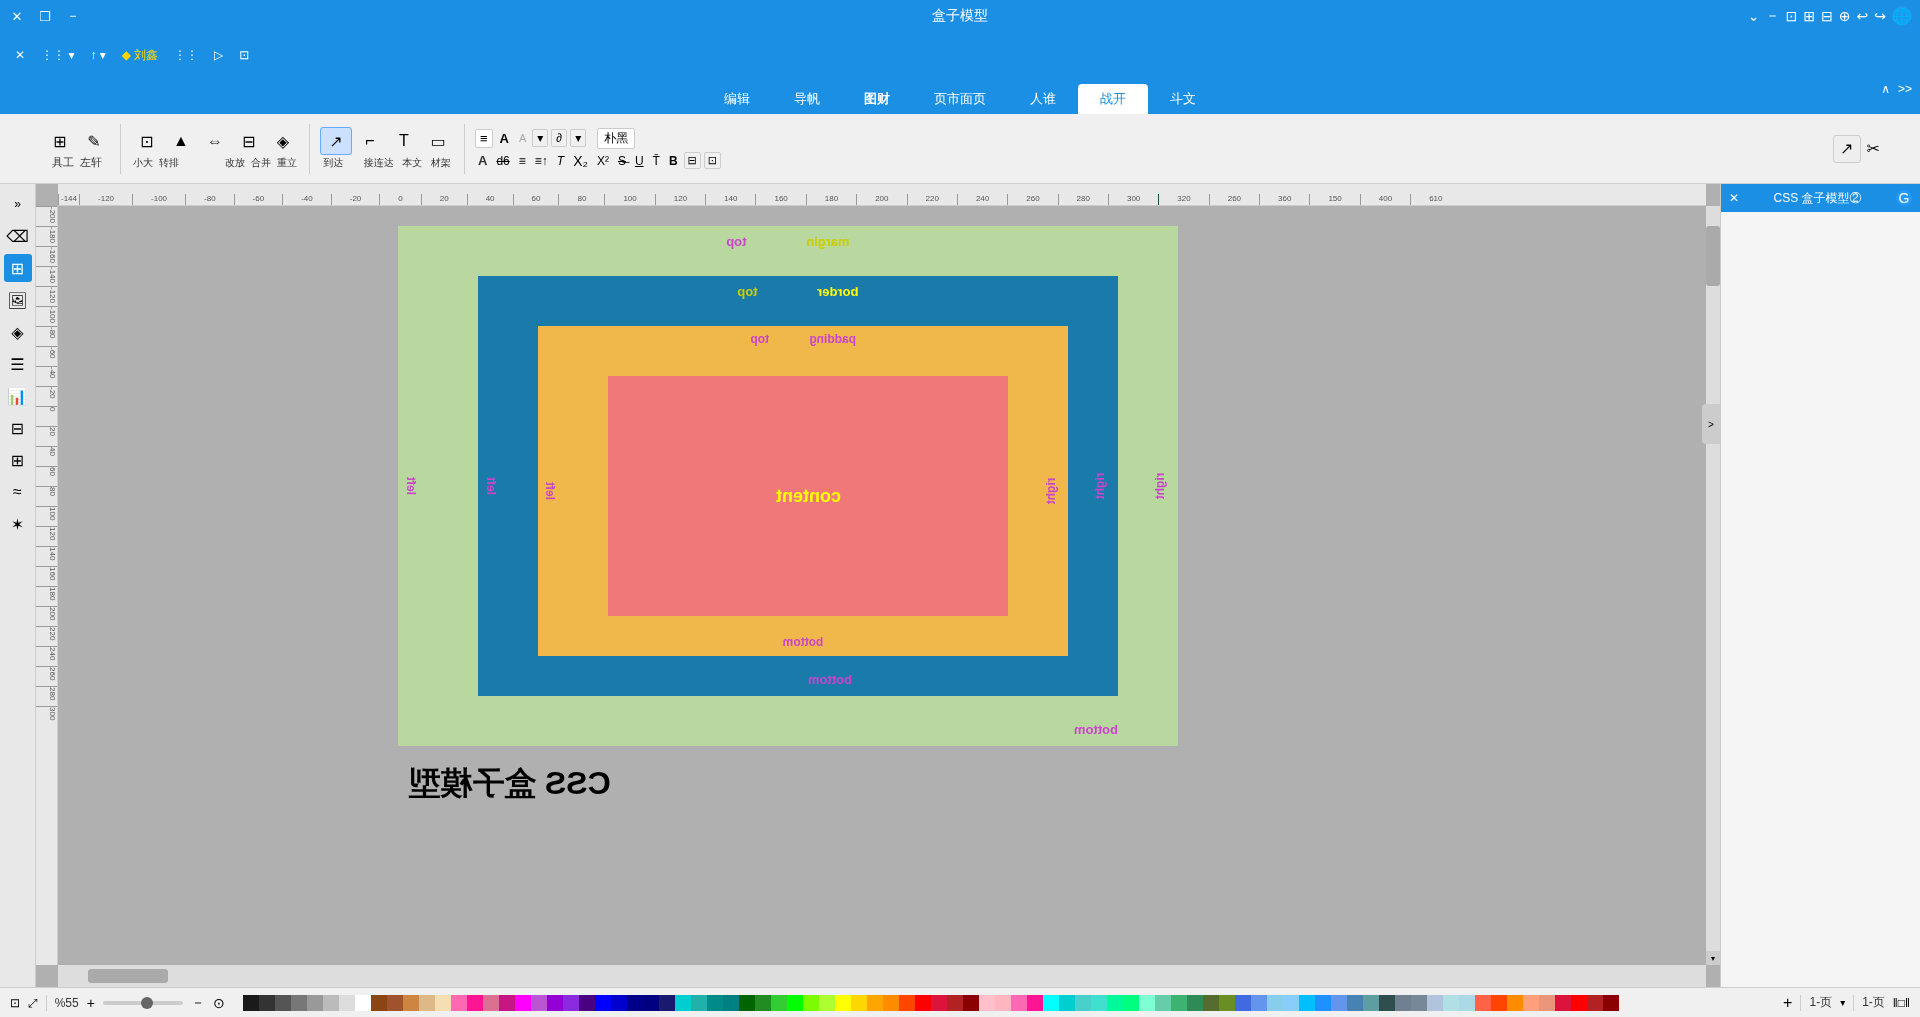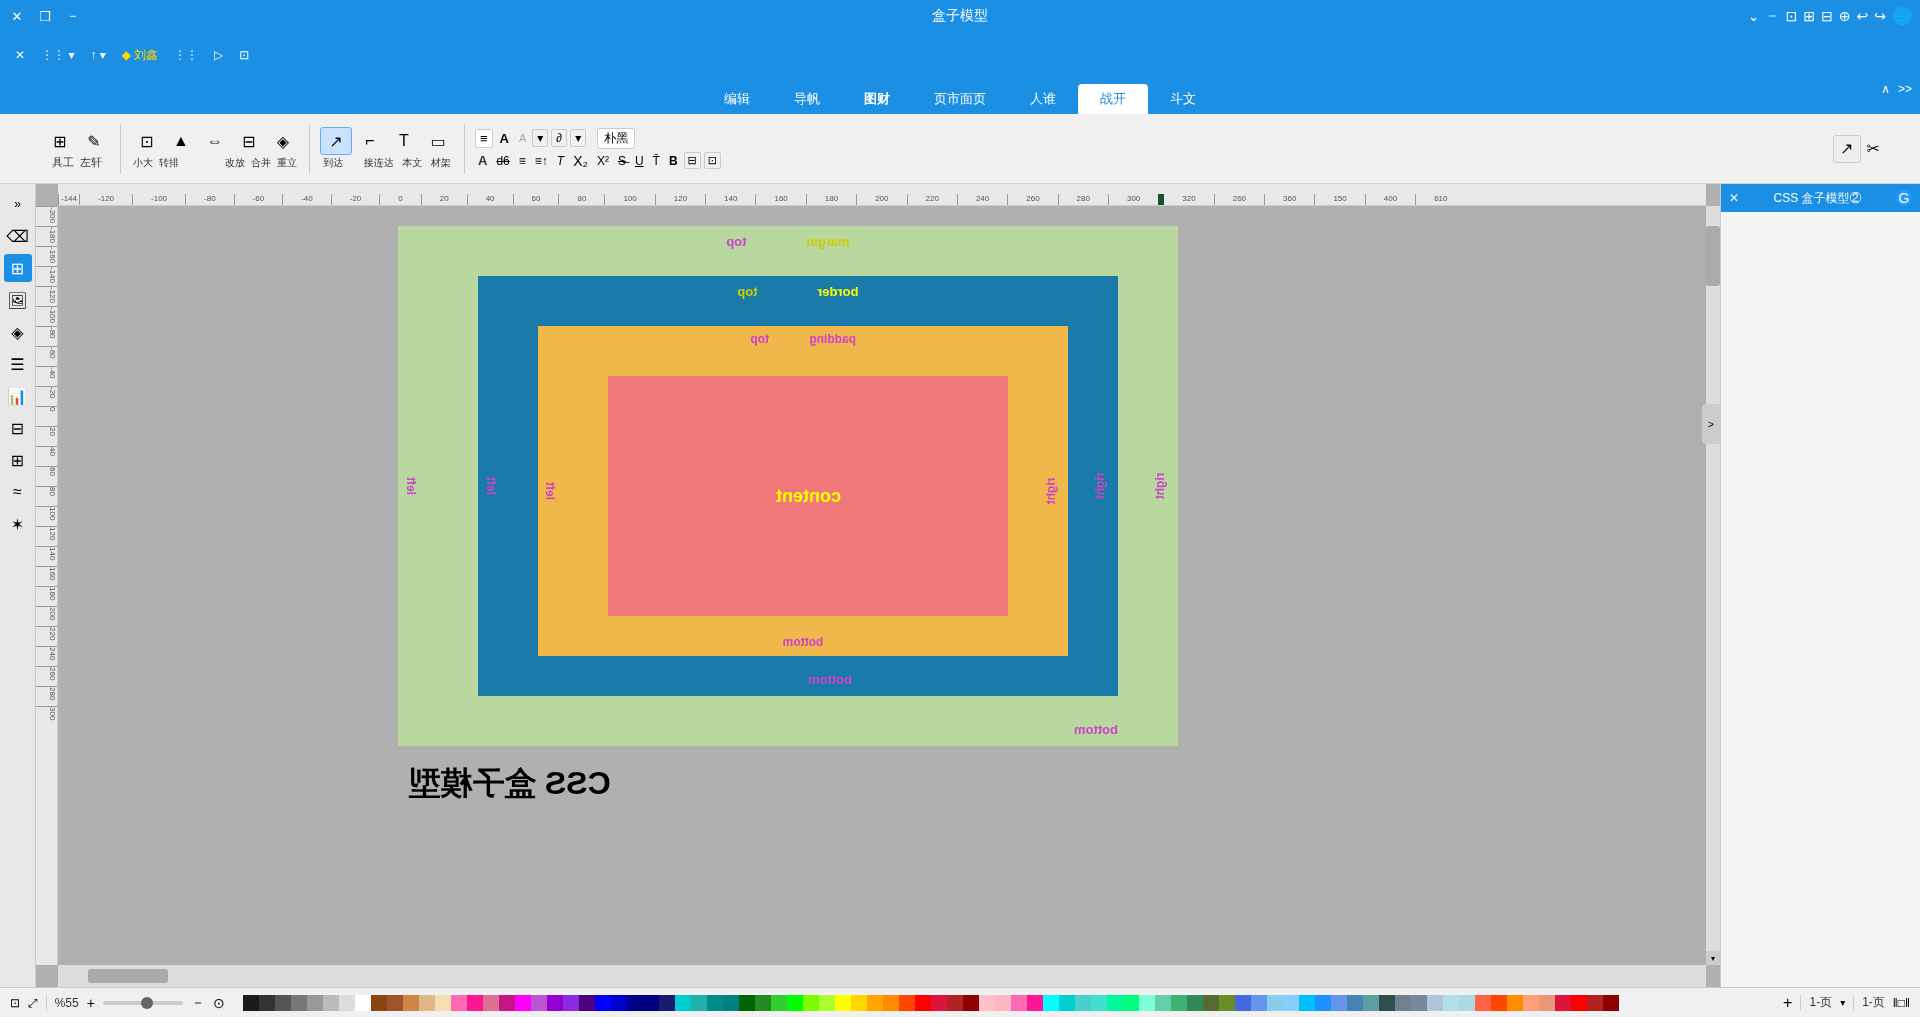--- a/index.html
+++ b/index.html
@@ -241,21 +241,21 @@
         <span style="padding:0 18px;border-left:1px solid #999;padding-bottom:2px;">120</span>
         <span style="padding:0 18px;border-left:1px solid #999;padding-bottom:2px;">140</span>
         <span style="padding:0 18px;border-left:1px solid #999;padding-bottom:2px;">160</span>
         <span style="padding:0 18px;border-left:1px solid #999;padding-bottom:2px;">180</span>
         <span style="padding:0 18px;border-left:1px solid #999;padding-bottom:2px;">200</span>
         <span style="padding:0 18px;border-left:1px solid #999;padding-bottom:2px;">220</span>
         <span style="padding:0 18px;border-left:1px solid #999;padding-bottom:2px;">240</span>
         <span style="padding:0 18px;border-left:1px solid #999;padding-bottom:2px;">260</span>
         <span style="padding:0 18px;border-left:1px solid #999;padding-bottom:2px;">280</span>
         <span style="padding:0 18px;border-left:1px solid #999;padding-bottom:2px;">300</span>
-        <span style="padding:0 18px;border-left:6px solid #14532d;padding-bottom:2px;">320</span>
+        <span style="padding:0 18px;border-left:1px solid #14532d;padding-bottom:2px;">320</span>
         <span style="padding:0 18px;border-left:1px solid #999;padding-bottom:2px;">260</span>
         <span style="padding:0 18px;border-left:1px solid #999;padding-bottom:2px;">360</span>
         <span style="padding:0 18px;border-left:1px solid #999;padding-bottom:2px;">150</span>
         <span style="padding:0 18px;border-left:1px solid #999;padding-bottom:2px;">400</span>
         <span style="padding:0 18px;border-left:1px solid #999;padding-bottom:2px;">610</span>
       </div>
     </div>
 
     <div id="ruler-left" style="position:absolute;top:22px;left:0;width:22px;bottom:22px;background:#e8e8e8;border-right:1px solid #ccc;overflow:hidden;">
       <div style="display:flex;flex-direction:column;font-size:8px;color:#555;">

